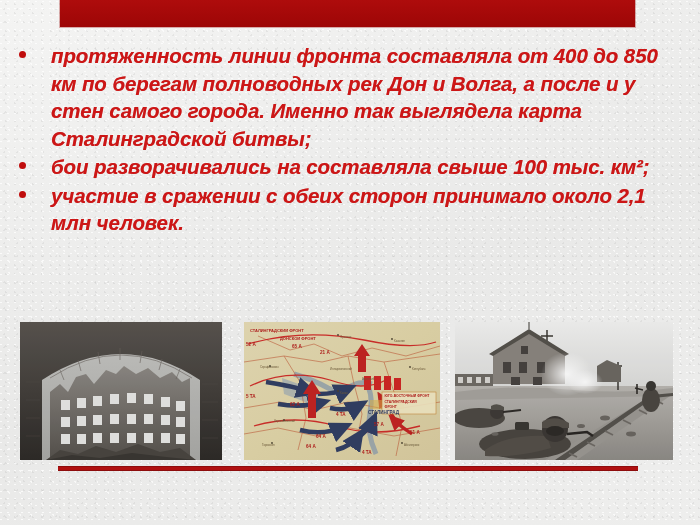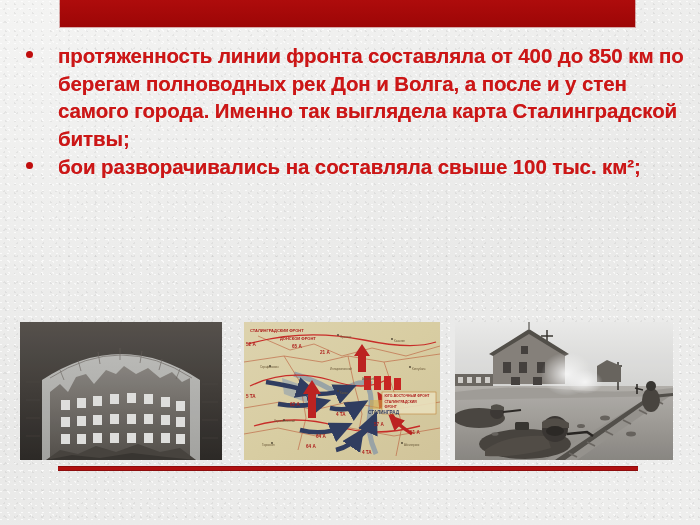--- a/index.html
+++ b/index.html
@@ -57,21 +57,22 @@
     left: 0px;
     top: 42px;
     width: 700px;
     margin: 0;
     padding: 0;
     list-style: none;
   }
   .bullet-item {
     position: relative;
     padding-left: 43px;
-    margin: 0 0 1px 15px;
+    margin: 0 0 1px 8px;
+    font-style: italic;
   }
   .bullet-dot {
     position: absolute;
     left: 11px;
     top: 9px;
     width: 7px;
     height: 7px;
     border-radius: 50%;
     background: #c00d0d;
   }
@@ -129,20 +130,24 @@
   </div>
 
   <ul class="body-list">
     <li class="bullet-item">
       <span class="bullet-dot"></span>
       <span class="bullet-text">протяженность линии фронта составляла от 400 до 850 км по берегам полноводных рек Дон и Волга, а после и у стен самого города. Именно так выглядела карта Сталинградской битвы;</span>
     </li>
     <li class="bullet-item">
       <span class="bullet-dot"></span>
       <span class="bullet-text"> бои разворачивались на составляла свыше 100 тыс. км²;</span>
+    </li>
+    <li class="bullet-item">
+      <span class="bullet-dot"></span>
+      <span class="bullet-text">участие в сражении с обеих сторон принимало около 2,1 млн человек.</span>
     </li>
   </ul>
 
   <div class="image-strip">
 
     <div class="photo photo-ruins">
       <svg viewBox="0 0 202 138" preserveAspectRatio="none">
         <defs>
           <linearGradient id="skyG" x1="0" y1="0" x2="0" y2="1">
             <stop offset="0%" stop-color="#c9c9c6"></stop>

